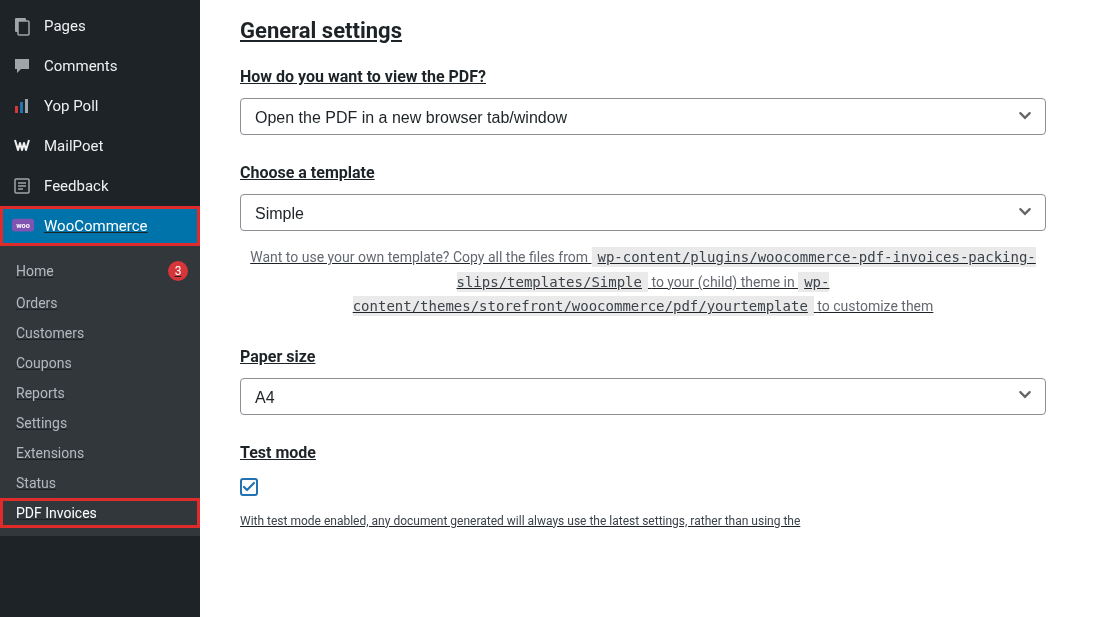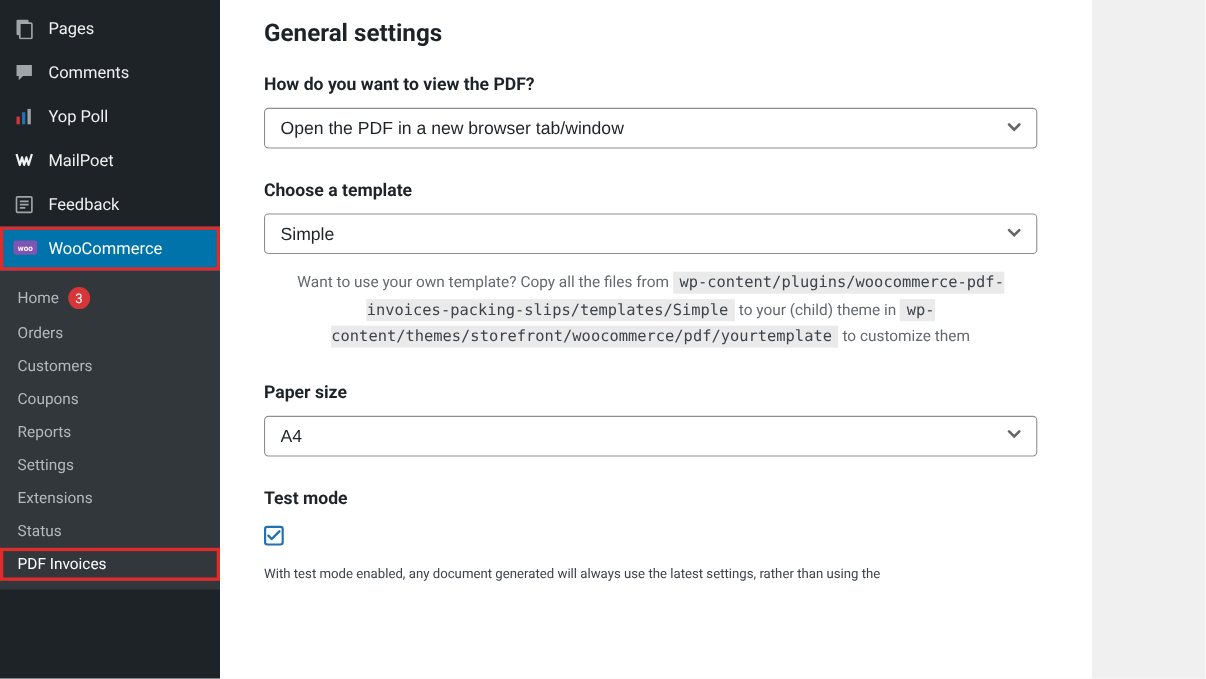--- a/index.html
+++ b/index.html
@@ -1,24 +1,24 @@
 <!DOCTYPE html>
 <html><head>
 <meta charset="utf-8">
 <style>
 * { box-sizing: border-box; margin: 0; padding: 0; }
 body { font-family: -apple-system, BlinkMacSystemFont, "Segoe UI", Roboto, sans-serif; background: #f0f0f1; color: #1d2327; }
-.layout { display: flex; width: 993px; height: 617px; overflow: hidden; }
+.layout { display: flex; width: 1096px; height: 617px; overflow: hidden; text-decoration: underline; }
 .sidebar { width: 200px; background: #1d2327; color: #f0f0f1; flex-shrink: 0; padding-top: 6px; }
 .menu-item { display: flex; align-items: center; padding: 9px 12px; font-size: 15px; color: #f0f0f1; cursor: pointer; position: relative; }
 .menu-item .icon { width: 22px; height: 22px; margin-right: 10px; display: inline-flex; align-items: center; flex-shrink: 0; }
 .menu-item.active { background: #0073aa; color: #fff; }
 .menu-item.highlight-red { outline: 3px solid #e02b2b; outline-offset: -3px; }
 .submenu { background: #32373c; padding: 8px 0; }
-.submenu-item { padding: 7px 12px 7px 16px; font-size: 14px; color: #b4b9be; cursor: pointer; display:flex; align-items:center; gap:8px; }
+.submenu-item { padding: 7px 12px 7px 16px; font-size: 14px; color: #b4b9be; cursor: pointer; display:flex; align-items:center; gap:8px;justify-content:space-between; }
 .submenu-item.highlight-red { outline: 3px solid #e02b2b; outline-offset: -3px; color:#fff; }
 .badge { display: inline-flex; align-items: center; justify-content: center; min-width: 20px; height: 20px; border-radius: 10px; background: #d63638; color:#fff; font-size:12px; padding:0 6px; }
 .main { flex: 1; background: #fff; padding: 18px 50px 18px 40px; overflow-y: auto; }
 h2.section-title { font-size: 22px; font-weight: 700; margin-bottom: 24px; }
 .field-label { font-size: 16px; font-weight: 700; margin-bottom: 12px; margin-top: 28px; }
 .field-label:first-of-type { margin-top: 12px; }
 .select-wrap { position: relative; }
 select.big-select { width: 100%; font-size: 16px; padding: 10px 40px 8px 14px; border: 1px solid #8c8f94; border-radius: 4px; background: #fff; appearance: none; -webkit-appearance: none; color:#1d2327; }
 .select-wrap .chev { position: absolute; right: 14px; top: 50%; transform: translateY(-50%); pointer-events: none; color:#666; }
 .help-text { font-size: 14px; color: #646970; margin-top: 14px; line-height: 1.75; text-align: center; }

